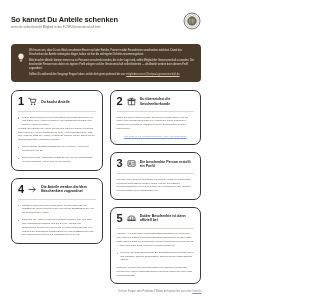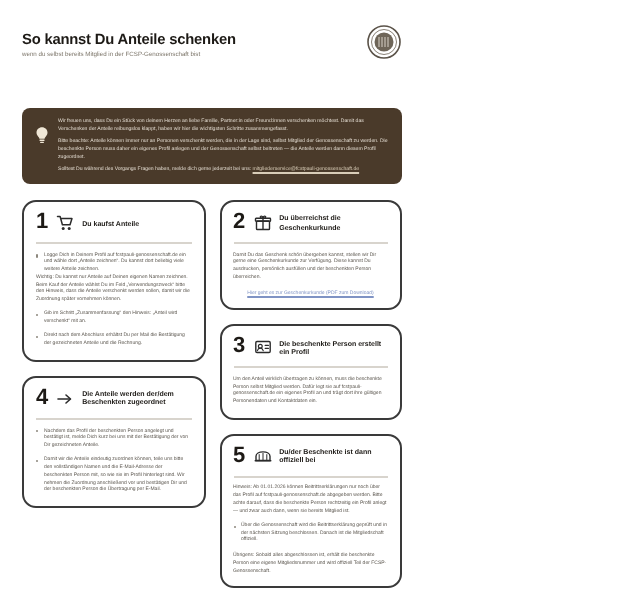--- a/index.html
+++ b/index.html
@@ -14,21 +14,21 @@
   .page{
     position:relative;width:212px;height:300px;
     box-sizing:border-box;
     padding:12px 11px 6px 11px;
     background:#ffffff;
   }
 
   
   .header{
     display:flex;align-items:flex-start;justify-content:space-between;
-    gap:6px;margin-bottom:24px;
+    gap:6px;margin-bottom:14px;
   }
   .header-text{flex:1 1 auto;min-width:0;padding-top:4px;}
   .title{
     font-size:7.4px;font-weight:bold;line-height:1.1;
     color:#1d1a16;letter-spacing:-0.1px;margin:0 0 1.5px 0;
   }
   .subtitle{
     font-size:3.1px;line-height:1.25;color:#7b7468;margin:0;
   }
   .seal{

